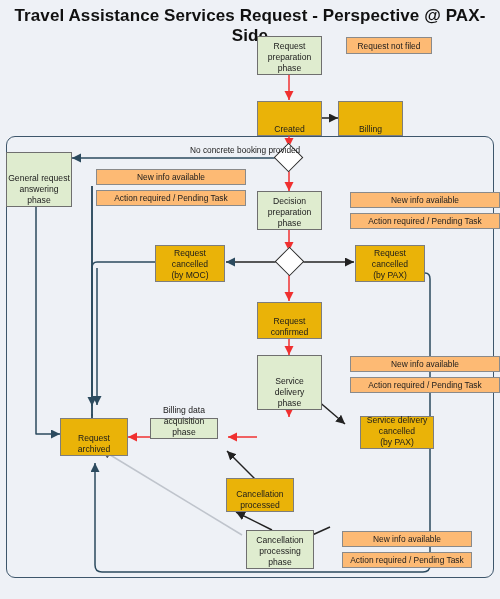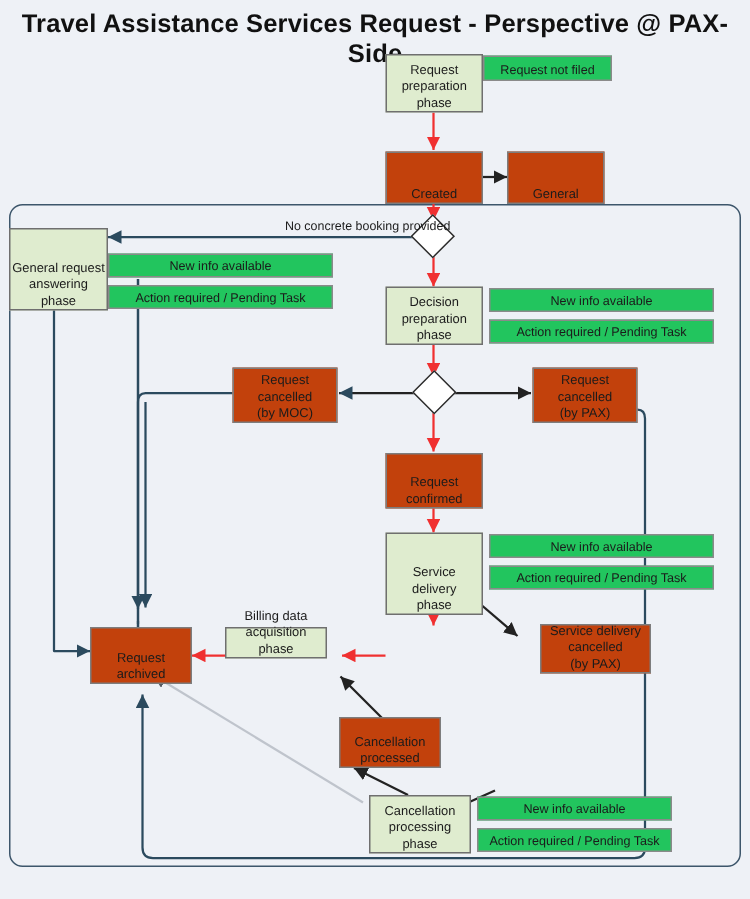--- a/index.html
+++ b/index.html
@@ -16,26 +16,26 @@
     font-size:17px;font-weight:bold;color:#111;letter-spacing:.1px;
   }
   .node{
     position:absolute;box-sizing:border-box;
     border:1.4px solid #7d7d7d;
     display:flex;align-items:flex-end;justify-content:center;
     text-align:center;font-size:8.6px;color:#1b1b1b;line-height:1.28;
     background:#fdfdfd;
   }
   .node.phase{background:#dfeccf;border-color:#6f6f6f;}
-  .node.plain{background:#c2410c;}
+  .node.plain{background:#eab308;}
   .lane{
     position:absolute;box-sizing:border-box;
-    background:#22c55e;border:1.3px solid #8a8a8a;
+    background:#fdba74;border:1.3px solid #8a8a8a;
     display:flex;align-items:center;justify-content:center;
-    font-size:8.4px;color:#1b1b1b;text-align:center;
+    font-size:8.4px;color:#1b1b1b;text-align:center;margin-left:24px;
   }
   .diamond{
     position:absolute;box-sizing:border-box;
     width:21px;height:21px;background:#ffffff;
     border:1.2px solid #2b2b2b;
     transform:rotate(45deg);
   }
   .edgelabel{
     position:absolute;font-size:8.3px;color:#1b1b1b;white-space:nowrap;padding-left:24px;
   }
@@ -105,21 +105,21 @@
 phase</span>
   </div>
   <div class="lane" style="left:322px;top:37px;width:86px;height:17px;">
     <span>Request not filed</span>
   </div>
 
   <div class="node plain" style="left:257px;top:101px;width:65px;height:35px;">
     <span style="white-space:pre-line">Created</span>
   </div>
   <div class="node plain" style="left:338px;top:101px;width:65px;height:35px;">
-    <span style="white-space:pre-line">General</span>
+    <span style="white-space:pre-line">Billing</span>
   </div>
 
   <div class="diamond" style="left:278px;top:147px;"></div>
   <div class="edgelabel" style="left:166px;top:145px;">No concrete booking provided</div>
 
   <div class="node phase" style="left:6px;top:152px;width:66px;height:55px;">
     <span style="white-space:pre-line">General request
 answering
 phase</span>
   </div>

